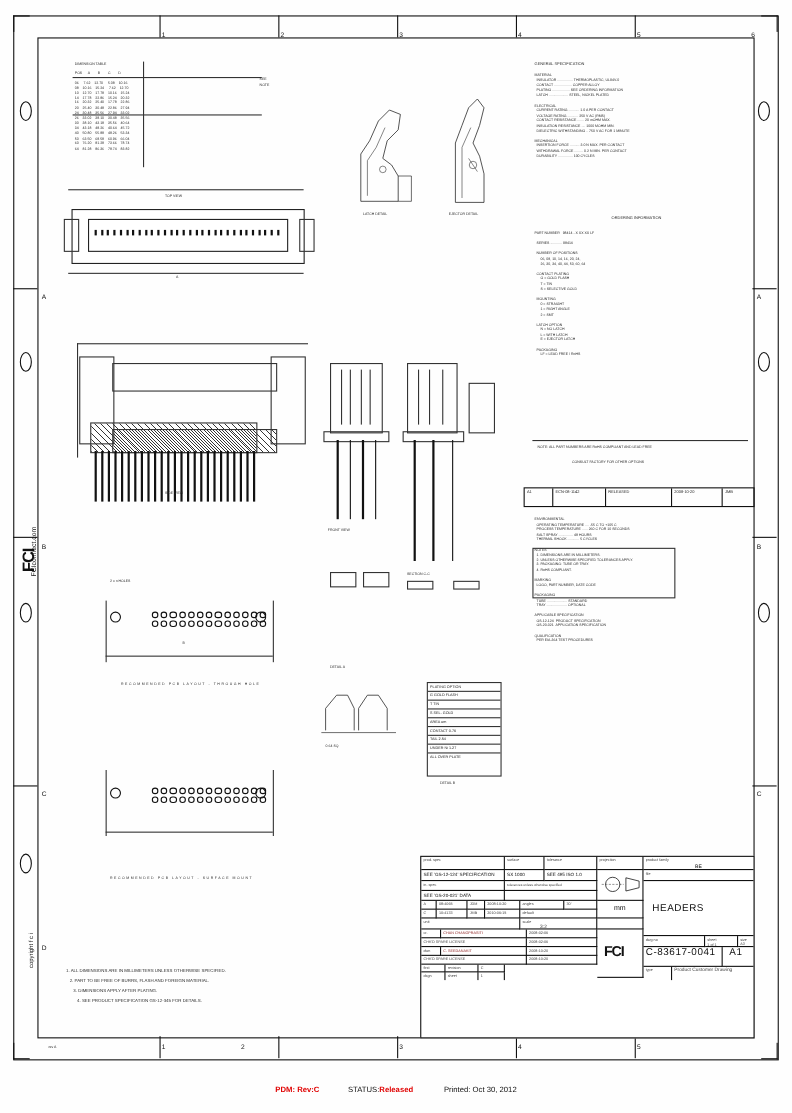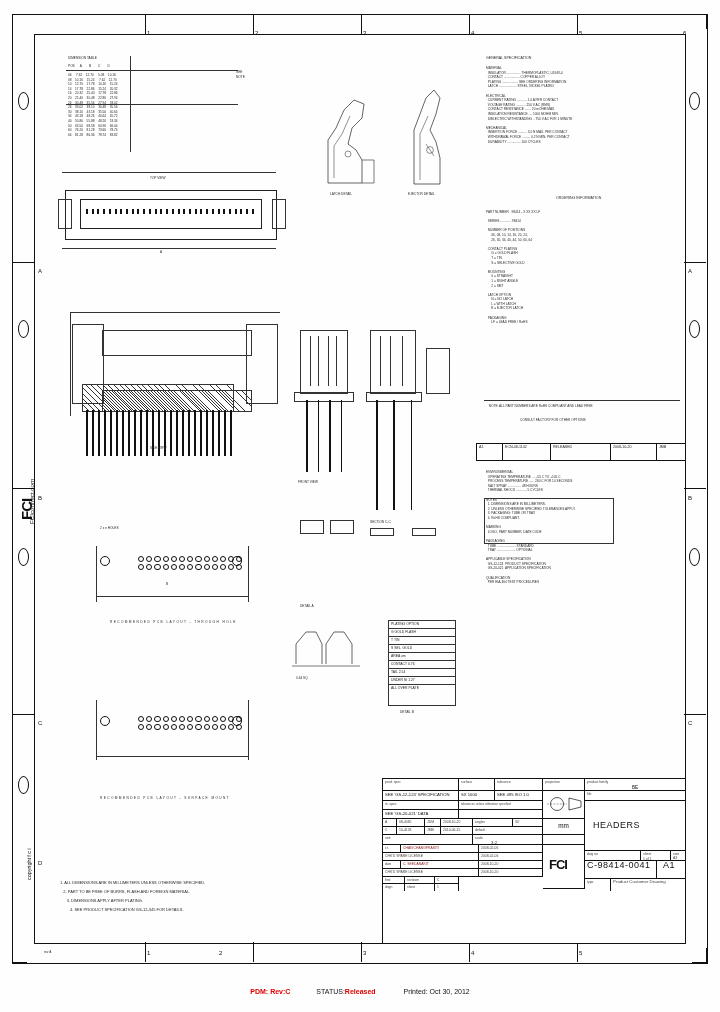--- a/index.html
+++ b/index.html
@@ -788,21 +788,21 @@
     <div class="tb-cell" style="left:258px;top:72px;width:30px;height:10px;">
       <span class="tb-lbl">sheet</span>
       <span class="tb-lbl" style="display:inline;">1 of 1</span>
     </div>
     <div class="tb-cell" style="left:288px;top:72px;width:14px;height:10px;border-right:none;">
       <span class="tb-lbl">size</span>
       <span class="tb-lbl">A3</span>
     </div>
 
     <div class="tb-cell" style="left:202px;top:82px;width:72px;height:18px;">
-      <span class="tb-val big">C-98414-0041</span>
+      <span class="tb-val big">C-83617-0041</span>
     </div>
     <div class="tb-cell" style="left:274px;top:82px;width:28px;height:18px;border-right:none;">
       <span class="tb-val big" style="margin-left:4px;">A1</span>
     </div>
 
     <div class="tb-cell" style="left:202px;top:100px;width:26px;height:12px;border-bottom:none;">
       <span class="tb-lbl">type</span>
     </div>
     <div class="tb-cell" style="left:228px;top:100px;width:74px;height:12px;border-right:none;border-bottom:none;">
       <span class="tb-lbl" style="font-size:4.4px;">Product Customer Drawing</span>

